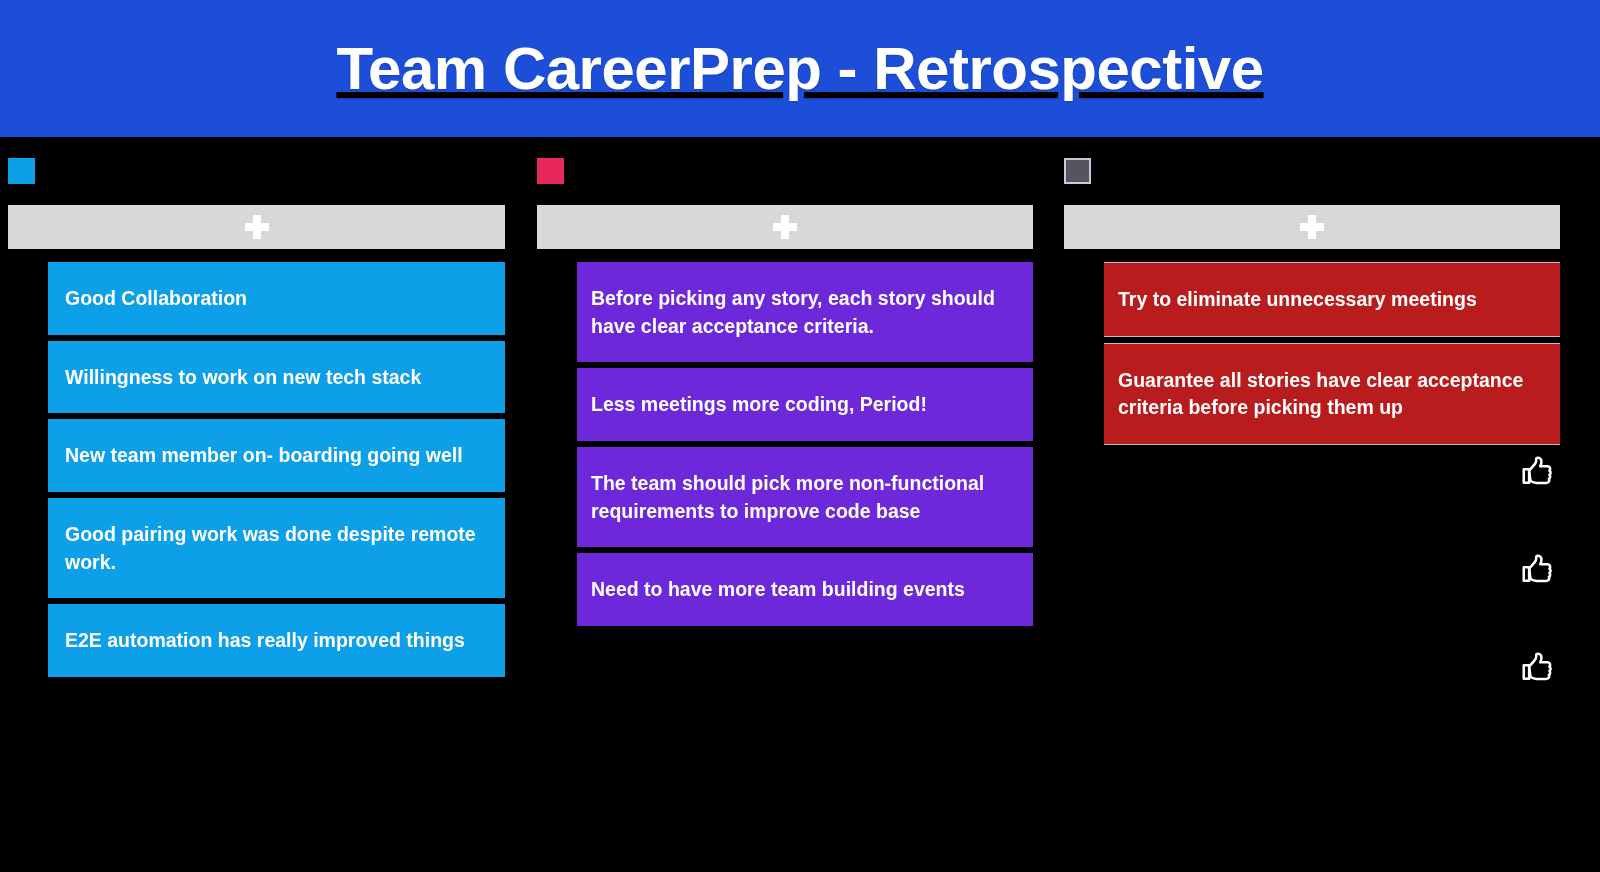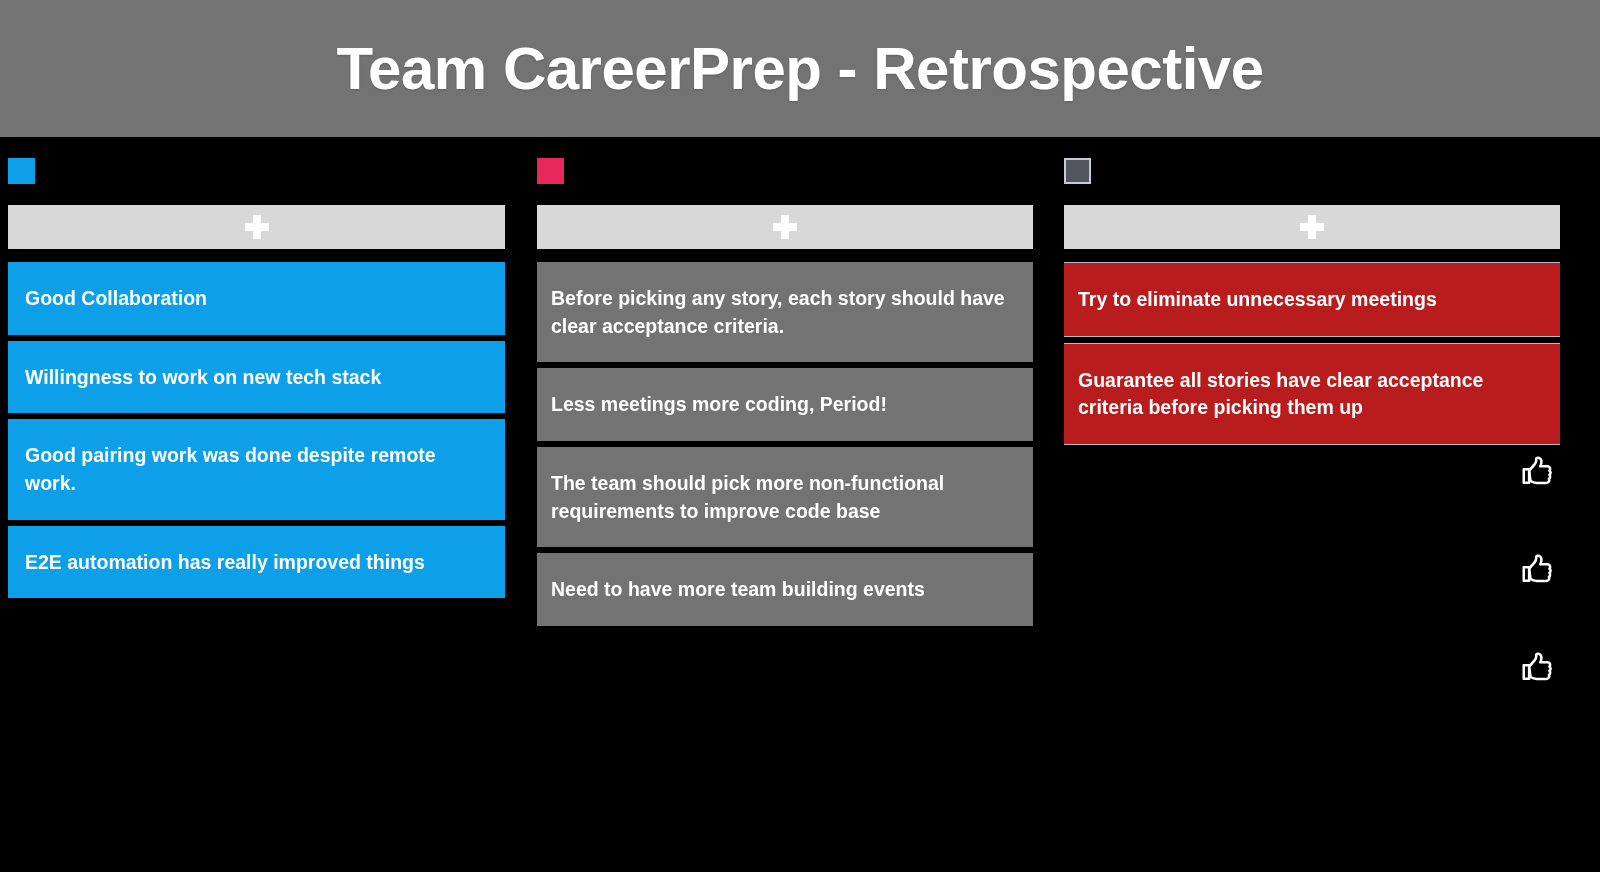--- a/index.html
+++ b/index.html
@@ -88,33 +88,34 @@
     left: 8px; top: 0;
     width: 8px; height: 24px;
   }
   .plus-icon::after {
     left: 0; top: 8px;
     width: 24px; height: 8px;
   }
 
   .card-list {
     margin-top: 13px;
+    margin-left: 40px;
   }
   .card {
     margin-bottom: 6px;
     padding: 23px 16px 22px 16px;
     color: #ffffff;
     font-size: 19.5px;
     font-weight: bold;
     line-height: 1.42;
     word-wrap: break-word;
     cursor: pointer;
   }
   .card.blue  { background: #0d9fe8; }
-  .card.pink  { background: #737373; }
+  .card.pink  { background: #6d28d9; }
   .card.gray  {
     background: #b91c1c;
     border-top: 1px solid #b9b9cc;
     border-bottom: 1px solid #b9b9cc;
   }
   .card.blue  { padding-left: 17px; }
   .card.pink  { padding-left: 14px; }
   .card.gray  { padding-left: 14px; }
 
   
@@ -130,34 +131,35 @@
     margin-bottom: 62px;
     cursor: pointer;
   }
   .thumb-icon svg { display: block; width: 36px; height: 36px; }
 </style>
 </head>
 <body>
 
 <div id="board" style="background: rgb(0, 0, 0);">
 
-  <div class="header" style="background: #737373;">
+  <div class="header" style="background: #1d4ed8; text-decoration: underline;">
     <div class="header-title">Team CareerPrep - Retrospective</div>
   </div>
 
   <div class="columns">
 
     <div class="column col-0">
       <div class="col-swatch" style="background: rgb(13, 159, 232);"></div>
       <div class="add-bar" style="background: rgb(216, 216, 216);">
         <span class="plus-icon"></span>
       </div>
       <div class="card-list">
         <div class="card blue">Good Collaboration</div>
         <div class="card blue">Willingness to work on new tech stack</div>
+        <div class="card blue">New team member on- boarding going well</div>
         <div class="card blue">Good pairing work was done despite remote work.</div>
         <div class="card blue">E2E automation has really improved things</div>
       </div>
     </div>
 
     <div class="column col-1">
       <div class="col-swatch" style="background: rgb(232, 40, 90);"></div>
       <div class="add-bar" style="background: rgb(216, 216, 216);">
         <span class="plus-icon"></span>
       </div>

